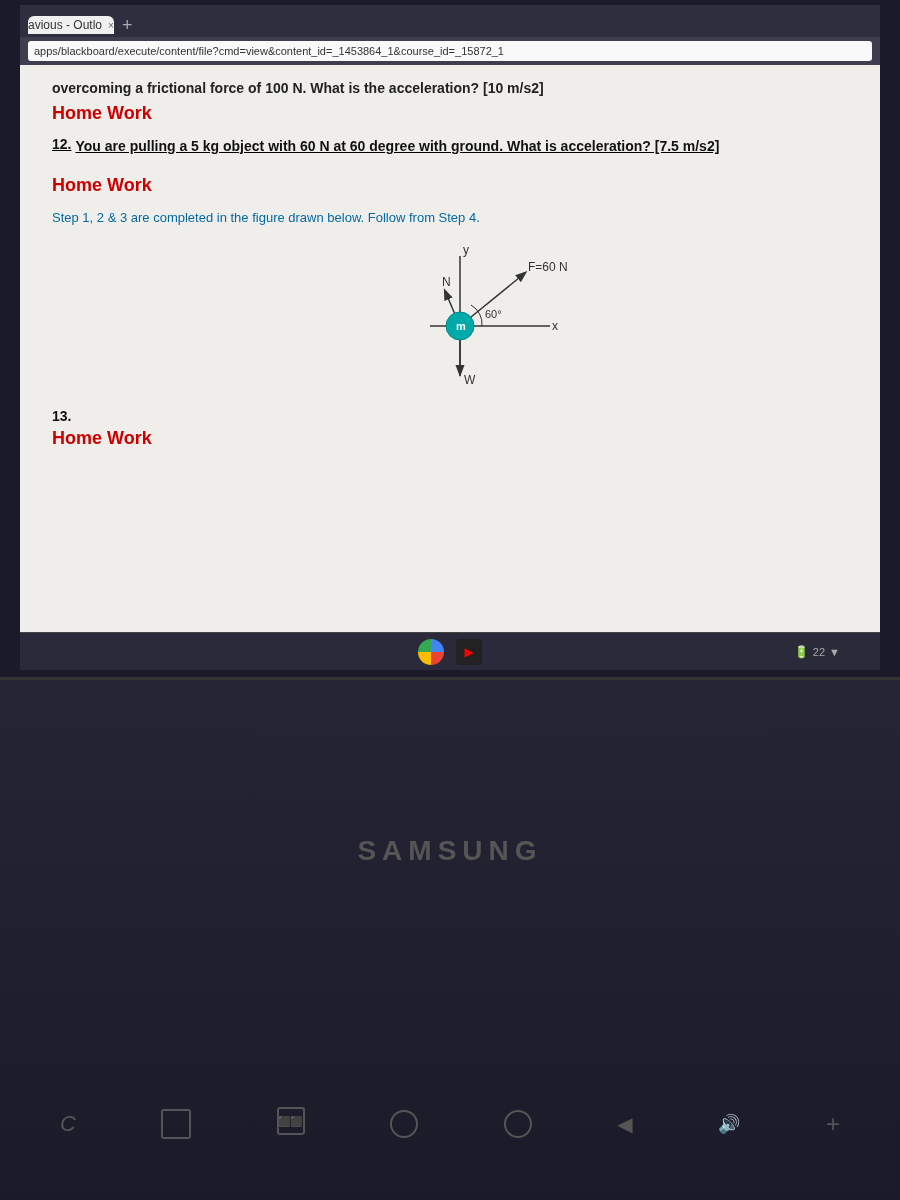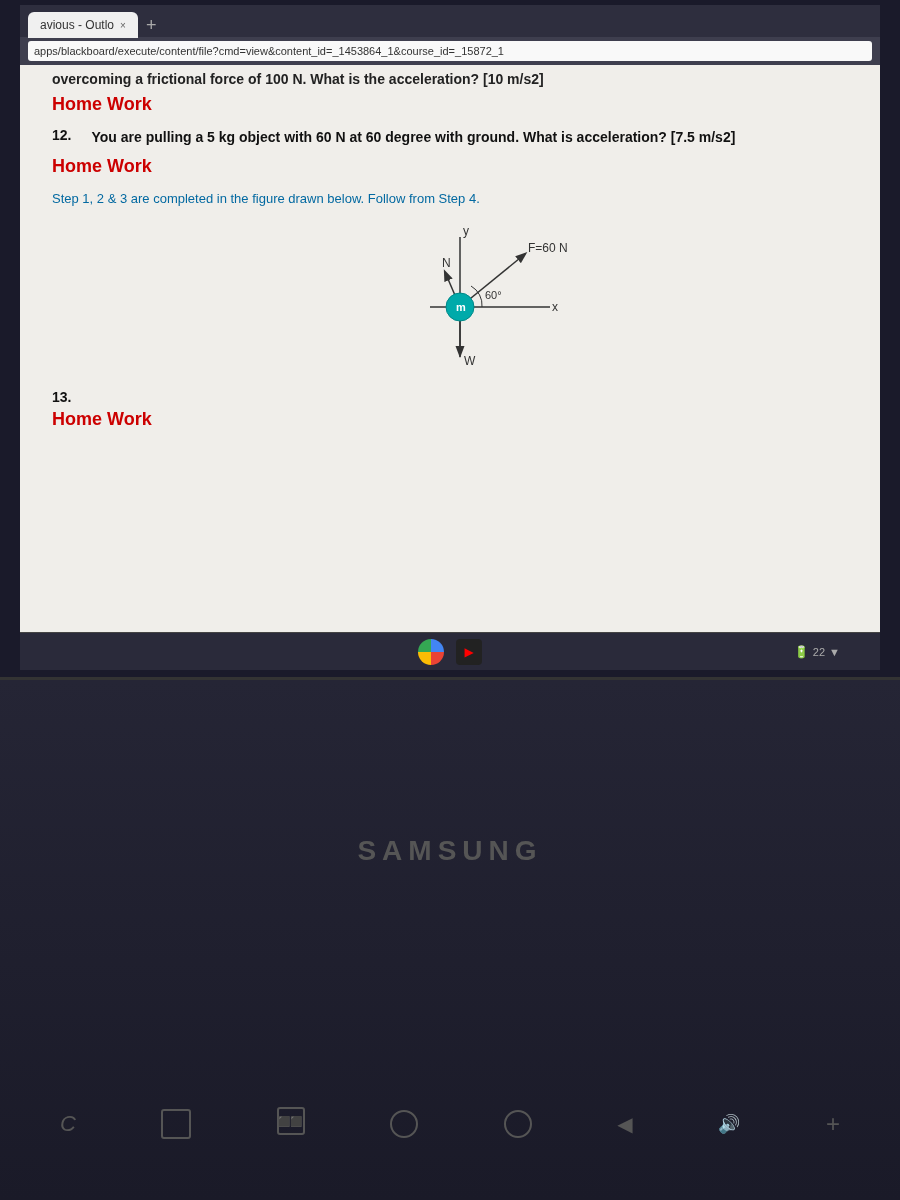--- a/index.html
+++ b/index.html
@@ -24,24 +24,24 @@
       padding: 8px 8px 0;
       background: #2e2e3e;
       height: 32px;
     }
 
     .tab {
       display: flex;
       align-items: center;
       background: #f0f0f0;
       border-radius: 6px 6px 0 0;
-      padding: 4px 12px;
+      padding: 4px 0;
       font-size: 12px;
       color: #333;
-      height: 26px;
+      height: 18px;
       gap: 6px;
     }
 
     .tab-close {
       font-size: 10px;
       color: #666;
       cursor: pointer;
     }
 
     .tab-new {
@@ -69,21 +69,21 @@
       font-size: 11px;
       padding: 3px 6px;
       color: #333;
     }
 
     
     .page-content {
       background: #f0eeea;
       height: 600px;
       overflow: hidden;
-      padding: 4px 32px;
+      padding: 13px 32px;
     }
 
     .question-block {
       margin-bottom: 10px;
     }
 
     .question-intro {
       font-size: 14px;
       color: #222;
       font-weight: bold;
@@ -229,21 +229,21 @@
     </div>
 
     <div class="page-content">
 
       <div class="question-block">
         <div class="question-intro">overcoming a frictional force of 100 N. What is the acceleration? [10 m/s2]</div>
         <div class="homework-label">Home Work</div>
       </div>
 
       <div class="question-block">
-        <div style="display:flex; gap:20px; margin-bottom:4px;">
+        <div style="display:flex; gap:4px; margin-bottom:14px;text-decoration:underline;">
           <span class="question-number">12.</span>
           <span class="question-text">You are pulling a 5 kg object with 60 N at 60 degree with ground. What is acceleration? [7.5 m/s2]</span>
         </div>
         <div class="homework-label">Home Work</div>
         <div class="step-text">Step 1, 2 &amp; 3 are completed in the figure drawn below. Follow from Step 4.</div>
 
         <div class="diagram-container">
           <svg class="diagram-svg" viewBox="0 0 220 160">
 
             <line x1="60" y1="90" x2="180" y2="90" stroke="#333" stroke-width="1.5"></line>

